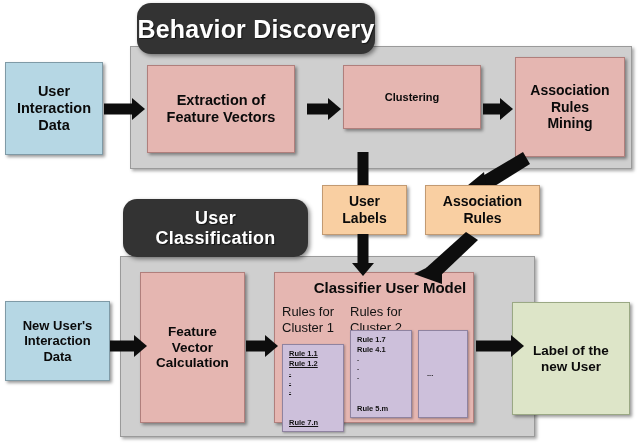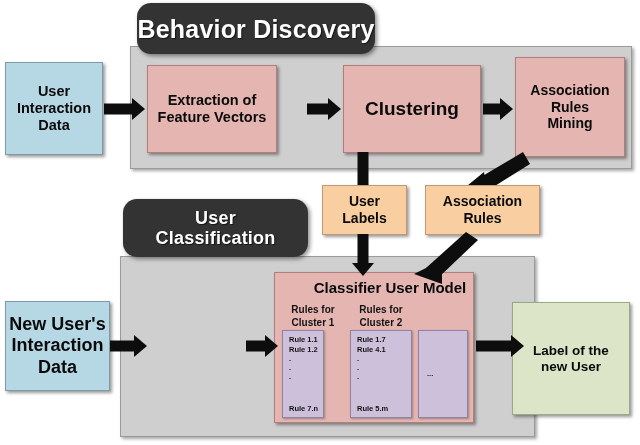--- a/index.html
+++ b/index.html
@@ -45,22 +45,22 @@
   .box-blue  {background:#b6d7e4;border:1px solid #7f9aa6;}
   .box-pink  {background:#e5b6b1;border:1px solid #b07f7c;}
   .box-orange{background:#f9cfa2;border:1px solid #c29a72;}
   .box-green {background:#dde5c8;border:1px solid #9aa884;}
 
   .cum-title{
     position:absolute;left:0;right:0;top:6px;
     text-align:center;font-weight:bold;font-size:15px;color:#0a0a0a;margin-left:32px;
   }
   .col-cap{
-    position:absolute;text-align:center;font-weight:bold;
-    font-size:10px;color:#121212;line-height:1.25;
+    position:absolute;text-align:left;font-weight:normal;
+    font-size:13px;color:#121212;line-height:1.25;
   }
   .rulecol{
     background:#cdc0db;border:1px solid #8f83a0;
     box-shadow:1px 1px 2px rgba(0,0,0,.3);
     padding:4px 0 3px 6px;
     font-size:7.5px;font-weight:bold;color:#121212;
     display:flex;flex-direction:column;
   }
   .rulecol .rl{line-height:1.35;white-space:nowrap;}
   .rulecol .dot{line-height:1.15;}
@@ -95,29 +95,29 @@
 
   <div class="abs box box-blue" style="left:5px;top:62px;width:98px;height:93px;font-size:14.5px;white-space:pre-line;">User
 Interaction
 Data</div>
 
   <div class="arrowR" style="left:104px;top:98px;width:41px;height:22px;">
     <span class="shaft" style="width:30px;"></span>
       <span class="head"></span>
   </div>
 
-  <div class="abs box box-pink" style="left:147px;top:65px;width:130px;height:88px;font-size:14.5px;white-space:pre-line;">Extraction of
+  <div class="abs box box-pink" style="left:147px;top:65px;width:148px;height:88px;font-size:14.5px;white-space:pre-line;">Extraction of
 Feature Vectors</div>
 
   <div class="arrowR" style="left:307px;top:98px;width:34px;height:22px;">
     <span class="shaft" style="width:23px;"></span>
       <span class="head"></span>
   </div>
 
-  <div class="abs box box-pink" style="left:343px;top:65px;width:138px;height:88px;font-size:19px;white-space:pre-line;">Clustering</div>
+  <div class="abs box box-pink" style="left:343px;top:65px;width:138px;height:64px;font-size:11px;white-space:pre-line;">Clustering</div>
 
   <div class="arrowR" style="left:483px;top:98px;width:30px;height:22px;">
     <span class="shaft" style="width:19px;"></span>
       <span class="head"></span>
   </div>
 
   <div class="abs box box-pink" style="left:515px;top:57px;width:110px;height:100px;font-size:14px;white-space:pre-line;">Association
 Rules
 Mining</div>
 
@@ -144,43 +144,46 @@
 Rules</div>
 
   <svg class="arrowDiag" style="left:408px;top:232px;width:70px;height:52px;z-index:5;" viewBox="0 0 70 52">
     <polygon points="58,0 70,8 30,46 18,36" fill="#0d0d0d"></polygon>
     <polygon points="34,28 34,52 6,42" fill="#0d0d0d"></polygon>
   </svg>
 
   <div class="abs hdr" style="left:123px;top:199px;width:185px;height:58px;font-size:18px;white-space:pre-line;z-index:6;">User
 Classification</div>
 
-  <div class="abs box box-blue" style="left:5px;top:301px;width:105px;height:90px;font-size:18px;white-space:pre-line;">New User's
+  <div class="abs box box-blue" style="left:5px;top:301px;width:105px;height:80px;font-size:13px;white-space:pre-line;">New User's
 Interaction
 Data</div>
 
   <div class="arrowR" style="left:110px;top:335px;width:37px;height:22px;z-index:3;">
     <span class="shaft" style="width:26px;"></span>
       <span class="head"></span>
   </div>
 
+  <div class="abs box box-pink" style="left:140px;top:272px;width:105px;height:151px;font-size:13.5px;white-space:pre-line;">Feature
+Vector
+Calculation</div>
 
   <div class="arrowR" style="left:246px;top:335px;width:32px;height:22px;z-index:3;">
     <span class="shaft" style="width:21px;"></span>
       <span class="head"></span>
   </div>
 
   <div class="abs box-pink" style="left:274px;top:272px;width:200px;height:151px;position:absolute;
               box-shadow:2px 2px 3px rgba(0,0,0,.4);">
 
     <div class="cum-title">Classifier User Model</div>
 
     <div class="col-cap" style="left:7px;top:31px;width:62px;white-space:pre-line;">Rules for
 Cluster 1</div>
-    <div class="abs rulecol" style="left:7px;top:57px;width:42px;height:88px;">
+    <div class="abs rulecol" style="left:7px;top:71px;width:62px;height:88px;text-decoration:underline;">
       <span class="rl">Rule 1.1</span>
       <span class="rl">Rule 1.2</span>
       <span class="dot">.</span>
       <span class="dot">.</span>
       <span class="dot">.</span>
       <span class="spacer"></span>
       <span class="rl">Rule 7.n</span>
     </div>
 
     <div class="col-cap" style="left:75px;top:31px;width:62px;white-space:pre-line;">Rules for

